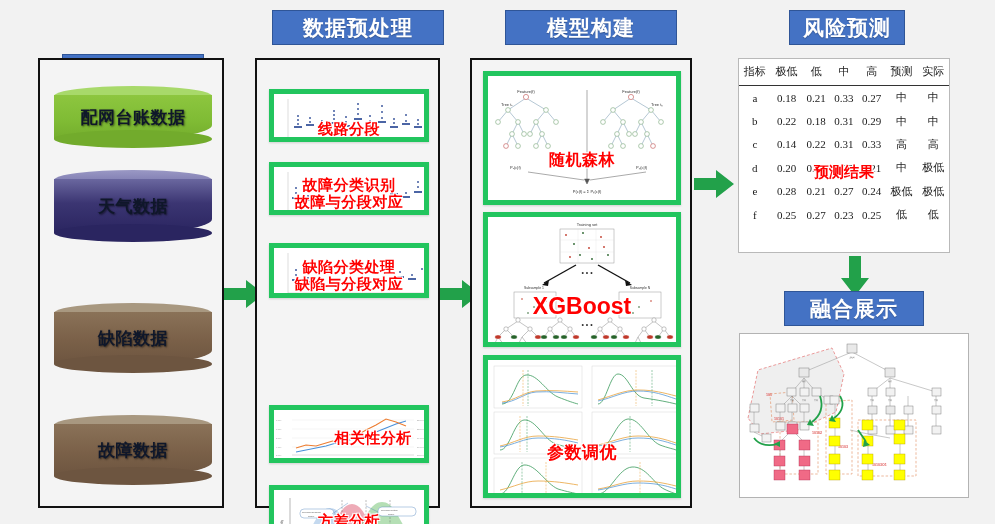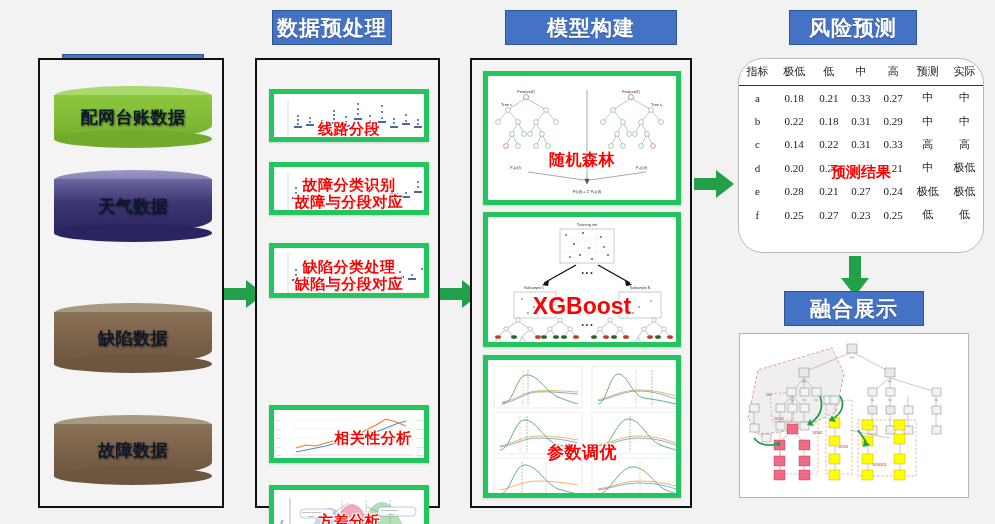--- a/index.html
+++ b/index.html
@@ -131,21 +131,21 @@
       <div class="lbl">故障数据</div>
     </div>
   </div>
 
   <div class="arrow" style="left:224px; top:277px; width:40px; height:34px;">
     <svg width="40" height="34" viewBox="0 0 40 34">
       <polygon points="0,11 22,11 22,3 40,17 22,31 22,23 0,23" fill="#22A14A"></polygon>
     </svg>
   </div>
 
-  <div class="hdr" style="left:272px; top:10px; width:120px; height:35px;">数据预处理</div>
+  <div class="hdr" style="left:272px; top:10px; width:172px; height:35px;">数据预处理</div>
 
   <div class="panel" style="left:255px; top:58px; width:185px; height:450px;">
 
     <div class="card" style="left:12px; top:29px; width:160px; height:53px;">
       <svg width="160" height="53" viewBox="0 0 160 53">
         <rect x="0" y="0" width="160" height="53" fill="#fff"></rect>
         <line x1="14" y1="5" x2="14" y2="44" stroke="#bbb" stroke-width=".5"></line>
         <line x1="14" y1="44" x2="156" y2="44" stroke="#bbb" stroke-width=".5"></line>
         <g fill="#1f3f8f" opacity=".85">
           <circle cx="24" cy="30" r="1"></circle>
@@ -578,23 +578,23 @@
       <div class="ov" style="top:83px; font-size:17px;">参数调优</div>
     </div>
   </div>
 
   <div class="arrow" style="left:694px; top:167px; width:40px; height:34px;">
     <svg width="40" height="34" viewBox="0 0 40 34">
       <polygon points="0,11 22,11 22,3 40,17 22,31 22,23 0,23" fill="#22A14A"></polygon>
     </svg>
   </div>
 
-  <div class="hdr" style="left:789px; top:10px; width:128px; height:35px;">风险预测</div>
-
-  <div class="tblwrap" style="left:738px; top:58px; width:246px; height:195px;border-radius:25px;">
+  <div class="hdr" style="left:789px; top:10px; width:116px; height:35px;">风险预测</div>
+
+  <div class="tblwrap" style="left:738px; top:58px; width:212px; height:195px;">
     <table class="risk">
       <thead>
           <tr id="thead-row">
             <th>指标</th>
             <th>极低</th>
             <th>低</th>
             <th>中</th>
             <th>高</th>
             <th>预测</th>
             <th>实际</th>

